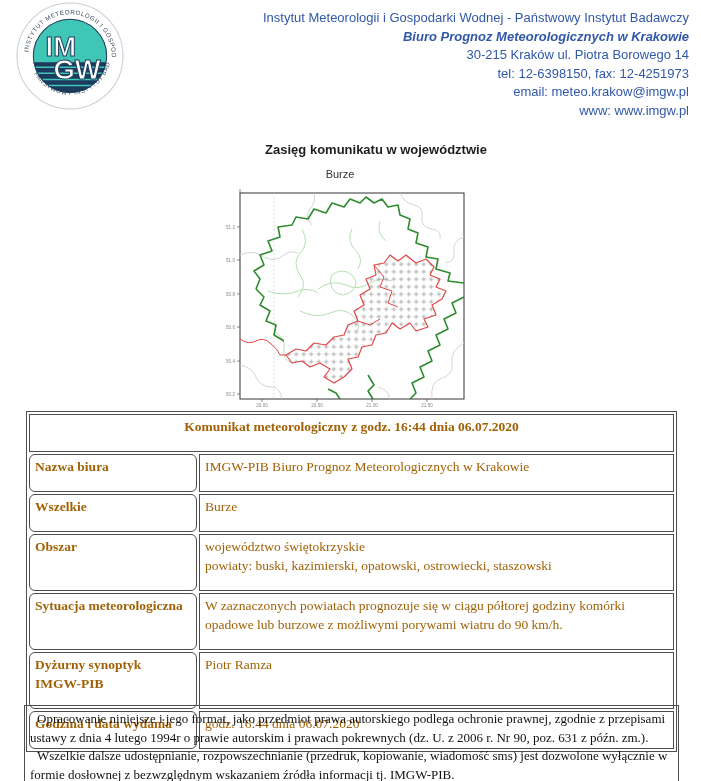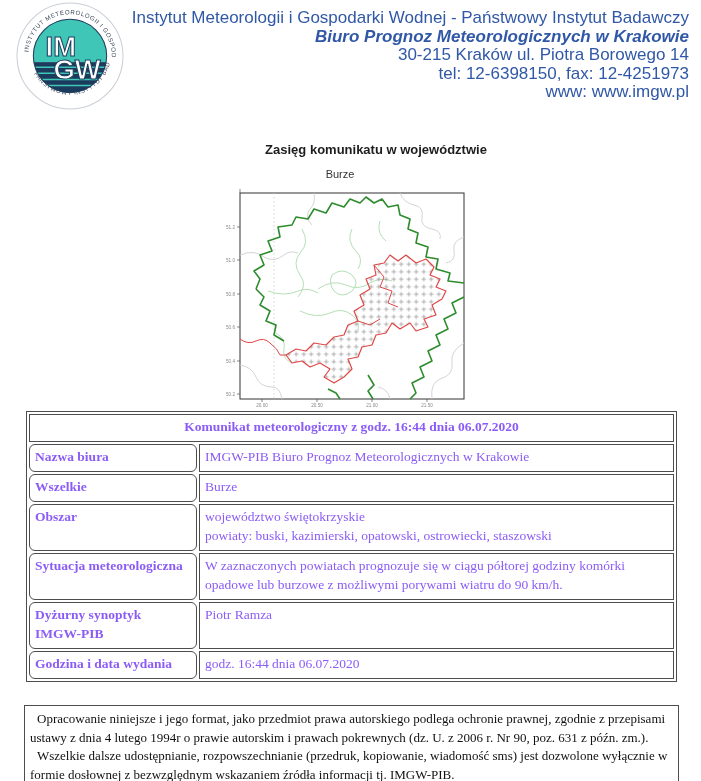--- a/index.html
+++ b/index.html
@@ -4,43 +4,43 @@
 <style>
   html,body { margin:0; padding:0; background:#fff; }
   .page {
     position:relative; width:701px; height:781px; background:#fff; overflow:hidden;
     font-family:"Liberation Sans", sans-serif;
   }
   
   .logo { position:absolute; left:16px; top:2px; width:108px; height:108px; }
   .contact {
     position:absolute; top:9px; right:12px; text-align:right;
-    color:#3158a7; font-size:17px; line-height:18.5px;
+    color:#3158a7; font-size:13px; line-height:18.5px;
   }
   .contact .bold { font-weight:bold;font-style:italic; }
   
   .sec-title {
     position:absolute; top:142px; left:234px; width:284px; text-align:center;
     font-weight:bold; font-size:13px; color:#1d1d1d;
   }
   .sub-title {
     position:absolute; top:168px; left:215px; width:250px; text-align:center;
     font-size:11px; color:#333;
   }
   .map-wrap { position:absolute; left:213px; top:189px; }
   
   table.bulletin {
     position:absolute; left:26px; top:411px; width:651px;
     border-collapse:separate; border-spacing:2px;
     border:1px solid #4d4d4d; background:#fff; table-layout:fixed;
   }
   table.bulletin td {
-    border:1px solid #4d4d4d; padding:2px 5px 5px 5px;
+    border:1px solid #4d4d4d; padding:2px 5px 15px 5px;
     font-family:"Liberation Serif", serif; font-size:13.5px; line-height:19px;
-    vertical-align:top; color:#8b5cf6; white-space:pre-line; overflow:hidden;
+    vertical-align:top; color:#a16207; white-space:pre-line; overflow:hidden;
   }
   td.cell-title { color:#ff0000; font-weight:bold; text-align:center; font-size:15.5px; line-height:21px; }
   td.cell-label { font-weight:bold;border-radius:6px; }
   
   .legal {
     position:absolute; left:24px; top:705px; width:643px;
     border:1px solid #4d4d4d; padding:4px 5px 5px 5px;
     font-family:"Liberation Serif", serif; font-size:13px; line-height:18.5px; color:#111;
   }
   .legal p { margin:0; text-indent:7px; }
@@ -78,20 +78,21 @@
     <circle cx="53" cy="53" r="36" fill="none" stroke="#1b3a5c" stroke-width="1"></circle>
     <text x="44" y="53" text-anchor="middle" font-size="27" font-weight="bold" font-family="Liberation Sans, sans-serif" fill="#ffffff" stroke="#1b3a5c" stroke-width="1">IM</text>
     <text x="60" y="76" text-anchor="middle" font-size="27" font-weight="bold" font-family="Liberation Sans, sans-serif" fill="#ffffff" stroke="#1b3a5c" stroke-width="1">GW</text>
   </svg>
 
   <div class="contact">
     <div>Instytut Meteorologii i Gospodarki Wodnej - Państwowy Instytut Badawczy</div>
     <div class="bold">Biuro Prognoz Meteorologicznych w Krakowie</div>
     <div>30-215 Kraków ul. Piotra Borowego 14</div>
     <div>tel: 12-6398150, fax: 12-4251973</div>
+    <div>email: meteo.krakow@imgw.pl</div>
     <div>www: www.imgw.pl</div>
   </div>
 
   <div class="sec-title">Zasięg komunikatu w województwie</div>
   <div class="sub-title">Burze</div>
 
   <div class="map-wrap">
     <svg width="256" height="226" viewBox="0 0 256 226">
       <defs>
         <pattern id="plus" width="7.5" height="7.5" patternUnits="userSpaceOnUse">

